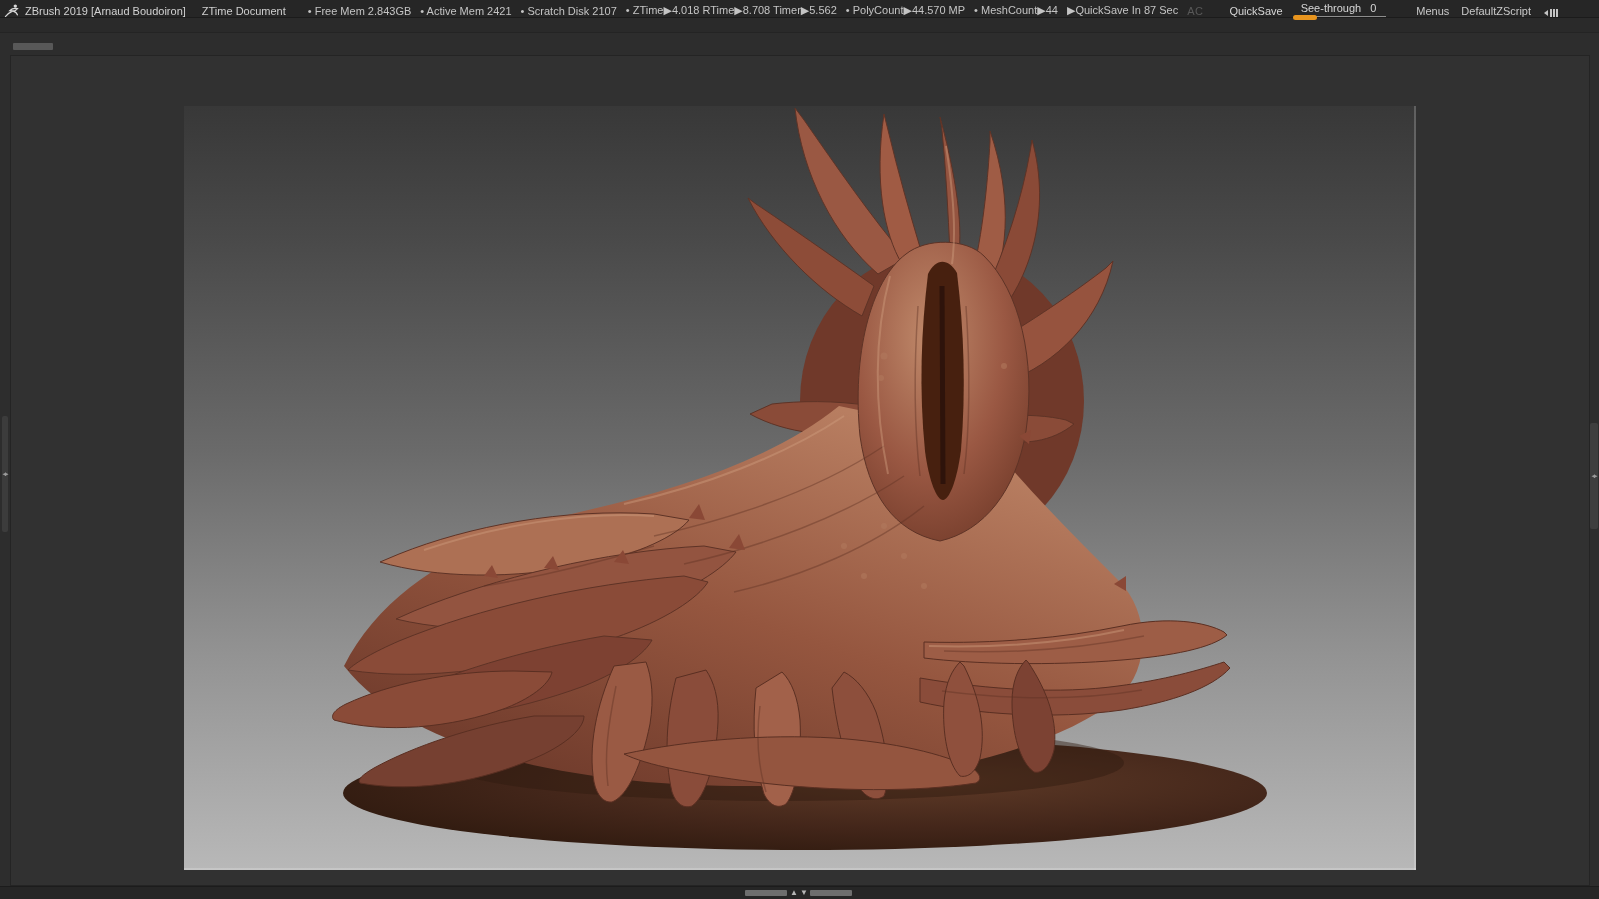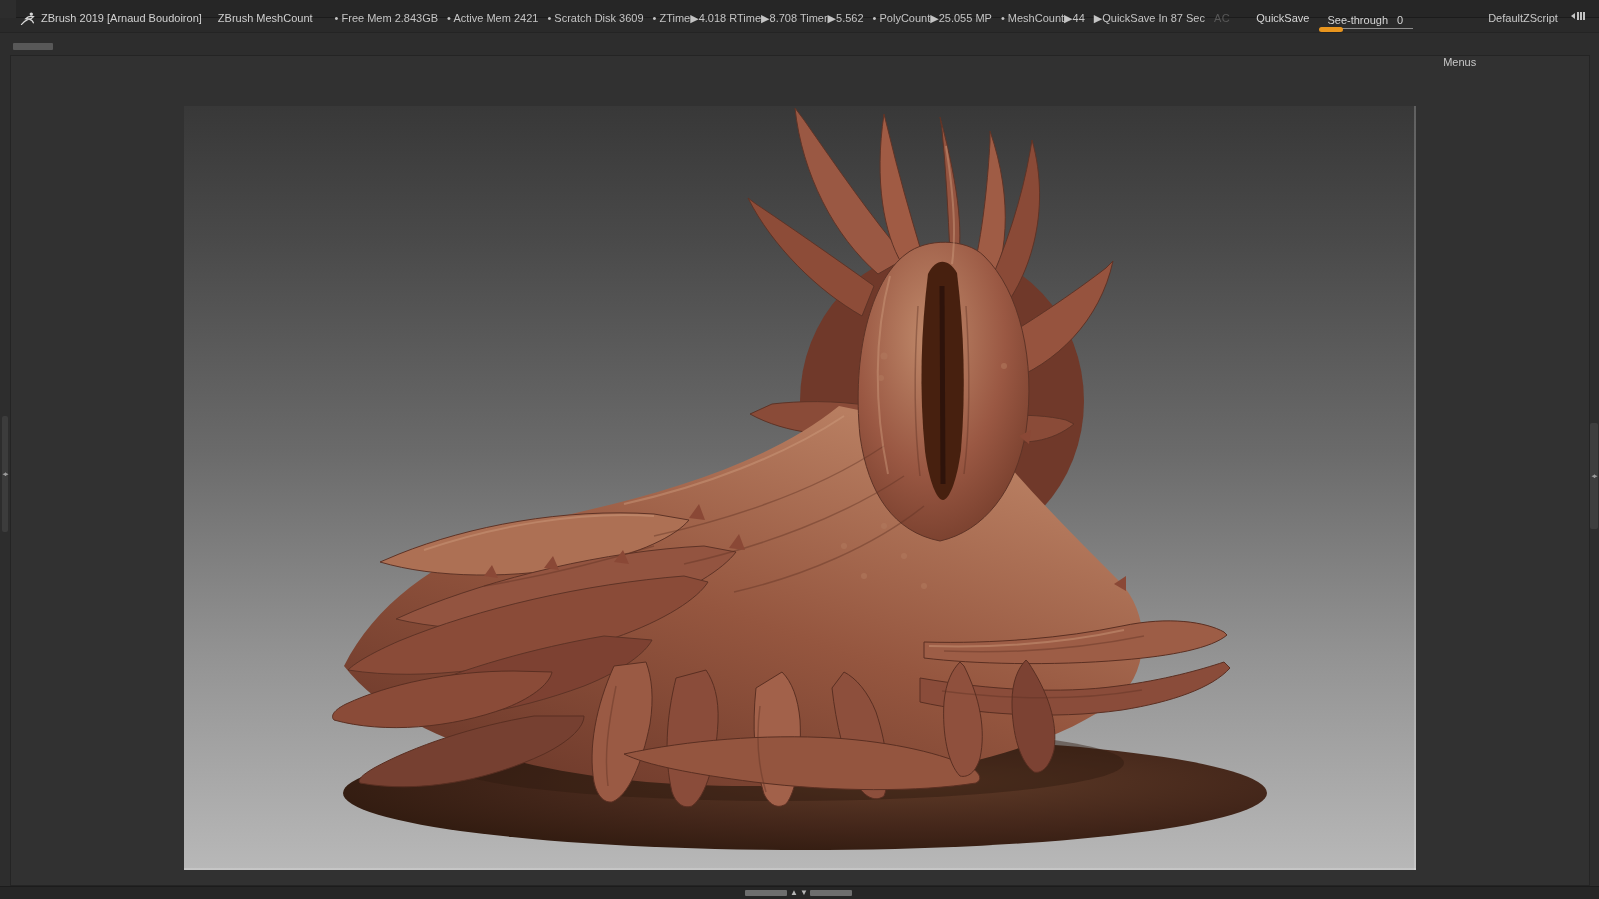--- a/index.html
+++ b/index.html
@@ -1,23 +1,23 @@
 <!DOCTYPE html>
 <html style="--c-accent: #e8951e; --c-titlebar-bg: #262626; --c-workspace-bg: #2d2d2d; --c-canvas-bg: #313131; --c-document-gradient-top: #383838; --c-document-gradient-bottom: #b8b8b8; --c-clay-mid: #9a5843; --c-clay-highlight: #c08a6b; --c-clay-shadow: #5e3326; --c-pedestal-brown: #42251c;"><head>
 <meta charset="utf-8">
 <style>
   * { box-sizing: border-box; margin: 0; padding: 0; }
   html,body { width:1599px; height:899px; overflow:hidden; background:#2d2d2d;
               font-family:"Liberation Sans", sans-serif; }
 
   
   .titlebar{
-    position:absolute; top:0; left:16px; right:0; height:18px;
+    position:absolute; top:0; left:0; right:0; height:18px;
     background:#262626; border-bottom:1px solid #1b1b1b;
-    display:flex; align-items:flex-start; padding:12px 10px 0 4px;
+    display:flex; align-items:flex-end; padding:4px 10px 0 4px;
     font-size:11px; color:#c9c9c9; white-space:nowrap; z-index:20;
   }
   .logo{ display:flex; align-items:center; margin-right:6px; }
   .app-title{ margin-right:16px; color:#d2d2d2; }
   .doc-title{ margin-right:22px; color:#cfcfcf; }
   .stat{ margin-right:9px; color:#c4c4c4; }
   .ac{ margin-left:auto; color:#585858; font-weight:normal; letter-spacing:.5px; }
   .quicksave{ margin-left:26px; color:#d6d6d6; }
   .seethrough{ position:relative; margin-left:14px; padding:2px 14px 3px 4px; color:#d6d6d6; }
   .seethrough .st-underline{ position:absolute; left:0; right:4px; bottom:0; height:1px; background:#8d8d8d; }
@@ -73,27 +73,27 @@
 <body>
 
 <div class="titlebar">
   <span class="logo">
     <svg width="15" height="13" viewBox="0 0 15 13">
       <circle cx="11.3" cy="2.1" r="1.7" fill="#d8d8d8"></circle>
       <path d="M1.5,12.5 C4,8.8 6.8,8.2 9.3,6.8 L5.8,6.6 C8,4.4 10.8,4.1 13.4,4.6 L10.2,7.6 C11.8,8.2 12.8,9.3 13.4,10.8" stroke="#d8d8d8" stroke-width="1.3" fill="none" stroke-linecap="round"></path>
     </svg>
   </span>
   <span class="app-title">ZBrush 2019 [Arnaud Boudoiron]</span>
-  <span class="doc-title">ZBrush MeshCount</span>
+  <span class="doc-title">ZTime Document</span>
 
   <span class="stat">• Free Mem 2.843GB</span>
   <span class="stat">• Active Mem 2421</span>
-  <span class="stat">• Scratch Disk 3609</span>
+  <span class="stat">• Scratch Disk 2107</span>
   <span class="stat">• ZTime▶4.018 RTime▶8.708 Timer▶5.562</span>
-  <span class="stat">• PolyCount▶25.055 MP</span>
+  <span class="stat">• PolyCount▶44.570 MP</span>
   <span class="stat">• MeshCount▶44</span>
   <span class="stat">▶QuickSave In 87 Sec</span>
 
   <span class="ac">AC</span>
   <span class="quicksave">QuickSave</span>
 
   <span class="seethrough">
     <span>See-through</span><span class="st-val">0</span>
     <span class="st-underline"></span>
     <span class="st-pill"></span>

